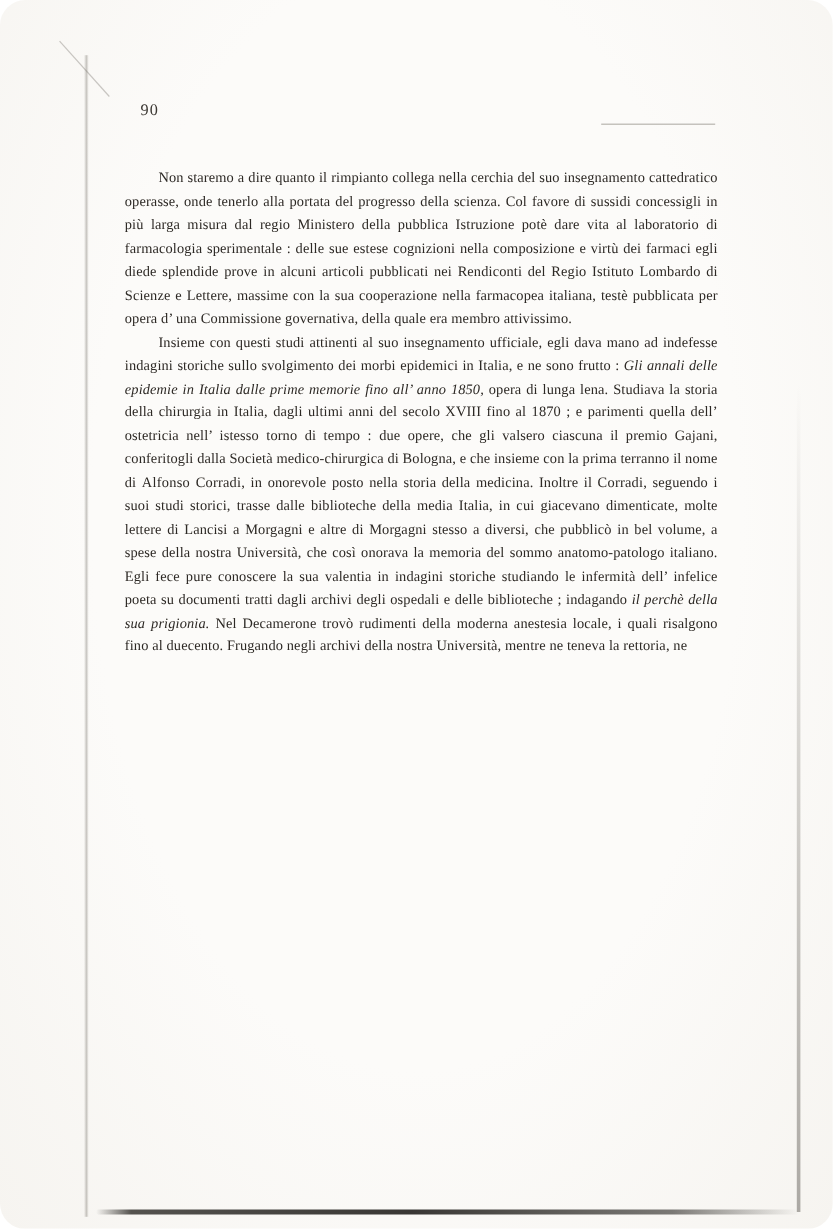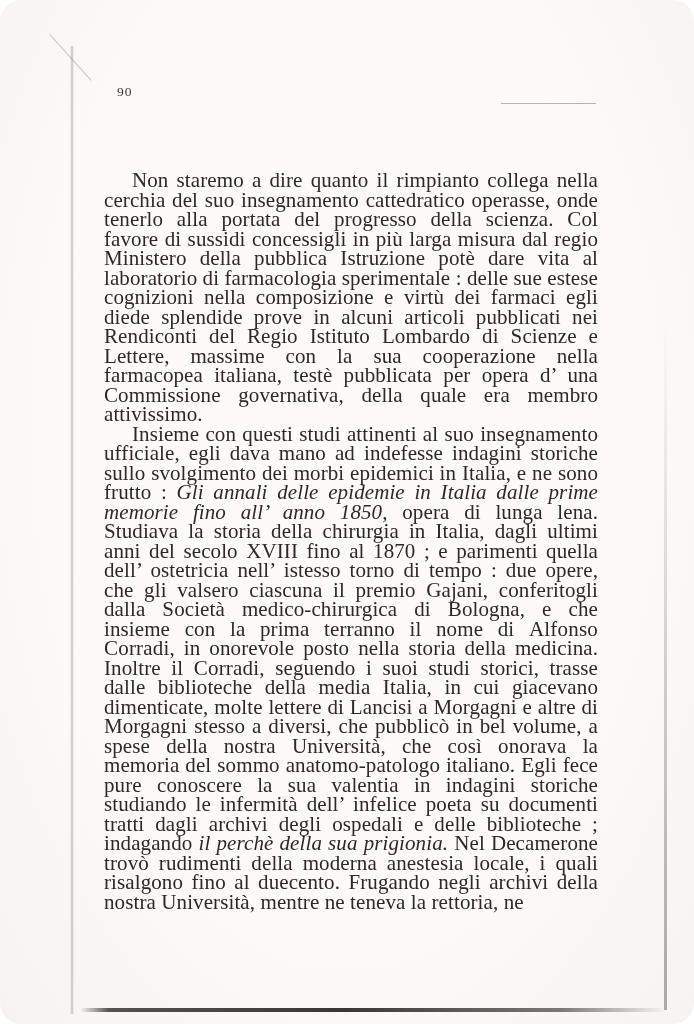--- a/index.html
+++ b/index.html
@@ -41,24 +41,23 @@
     position: absolute; left: 501px; top: 103px; width: 95px; height: 1px;
     background: #b7b5af;
   }
   .page-number {
     position: absolute; left: 117px; top: 84px;
     font-size: 13.5px; color: #3b3732; letter-spacing: 1px;
   }
   .text-block {
     position: absolute; left: 104px; top: 139px; width: 494px;
     color: var(--ink, #2d2925);
-    font-size: 21px; line-height: 19.5px;
+    font-size: 12px; line-height: 19.5px;
     text-align: justify;
     letter-spacing: 0.1px;
-    margin-top: 32px;
   }
   .text-block p { text-indent: 28px; margin: 0; }
   .it { font-style: italic; }
   .bd { font-weight: 400; letter-spacing: 0.2px; }
 </style>
 </head>
 <body>
 
 <div class="page">
   <div class="corner-tl"></div>

